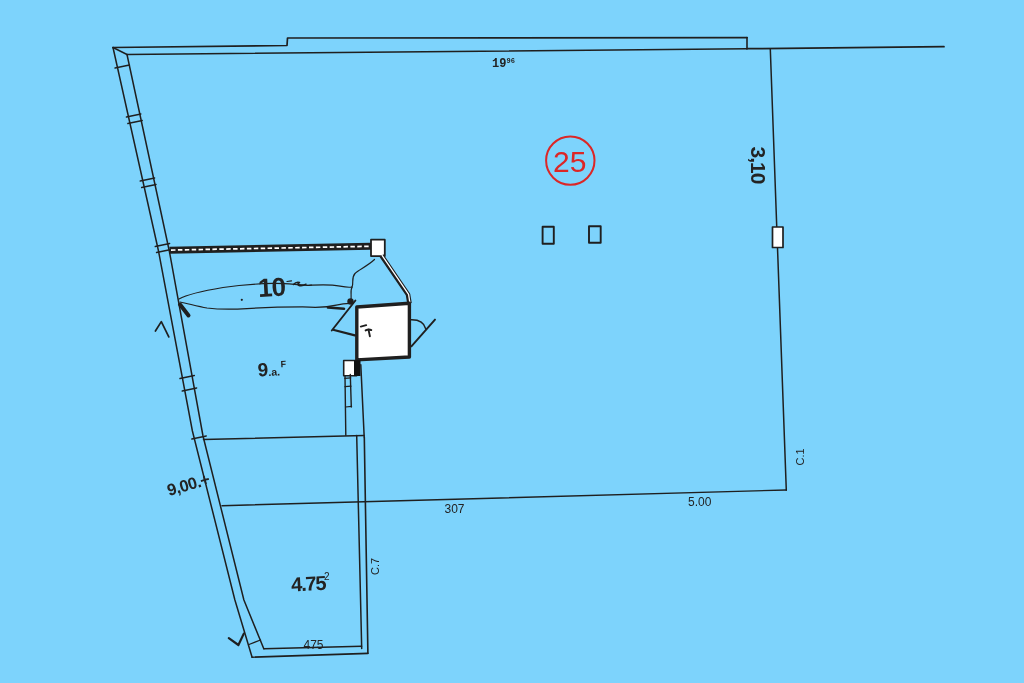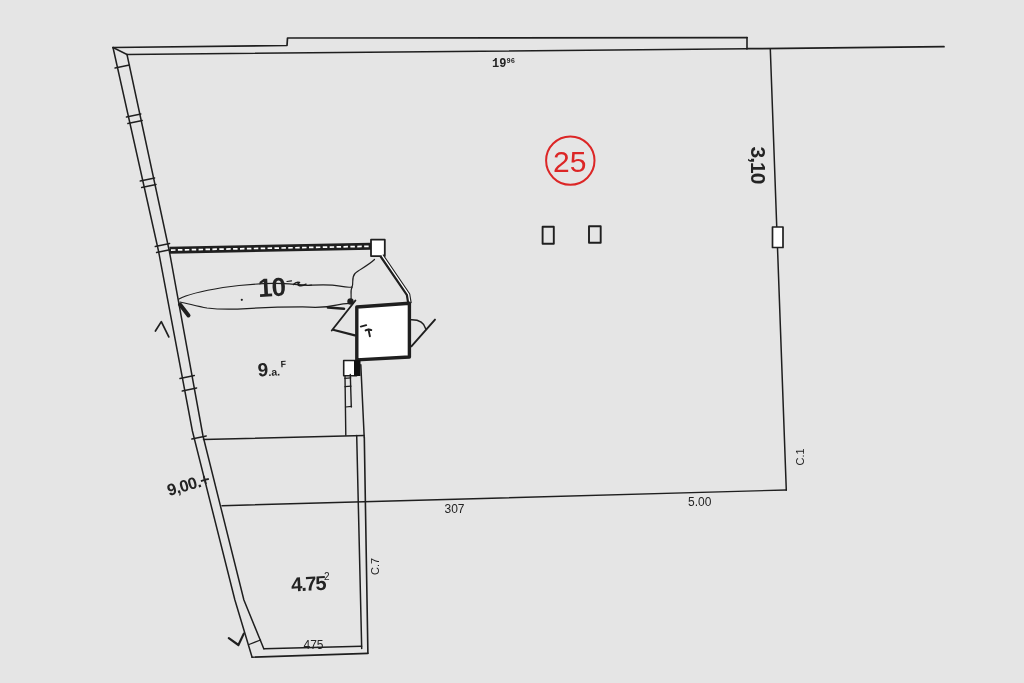--- a/index.html
+++ b/index.html
@@ -1,16 +1,16 @@
 <!DOCTYPE html>
 <html><head>
 <meta charset="utf-8">
 <style>
   html,body{margin:0;padding:0;background:#ffffff;}
-  .page{position:relative;width:1024px;height:683px;background:#e5e5e5;overflow:hidden;
+  .page{position:relative;width:1024px;height:683px;background:#7dd3fc;overflow:hidden;
         font-family:"Liberation Sans",sans-serif;}
   svg{position:absolute;left:0;top:0;}
 </style>
 </head>
 <body>
 <div class="page">
 <svg width="1024" height="683" viewBox="0 0 1024 683">
   <g stroke="#1f1f1f" fill="none" stroke-linecap="round" stroke-linejoin="round">
 
     <path d="M113,47.5 L287,45.5 L287.5,38 L747,37.6" stroke-width="1.7"></path>

